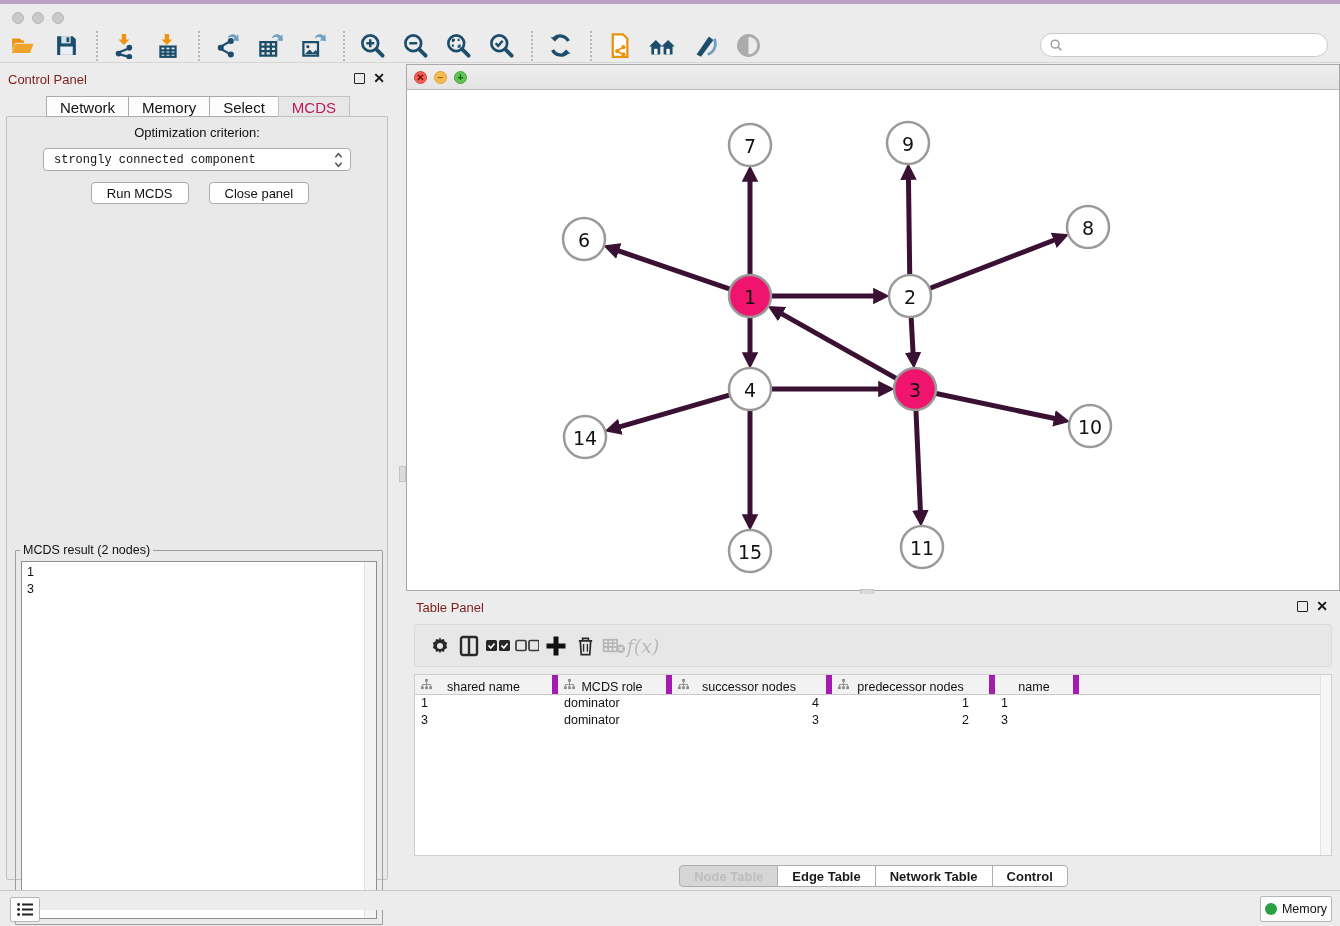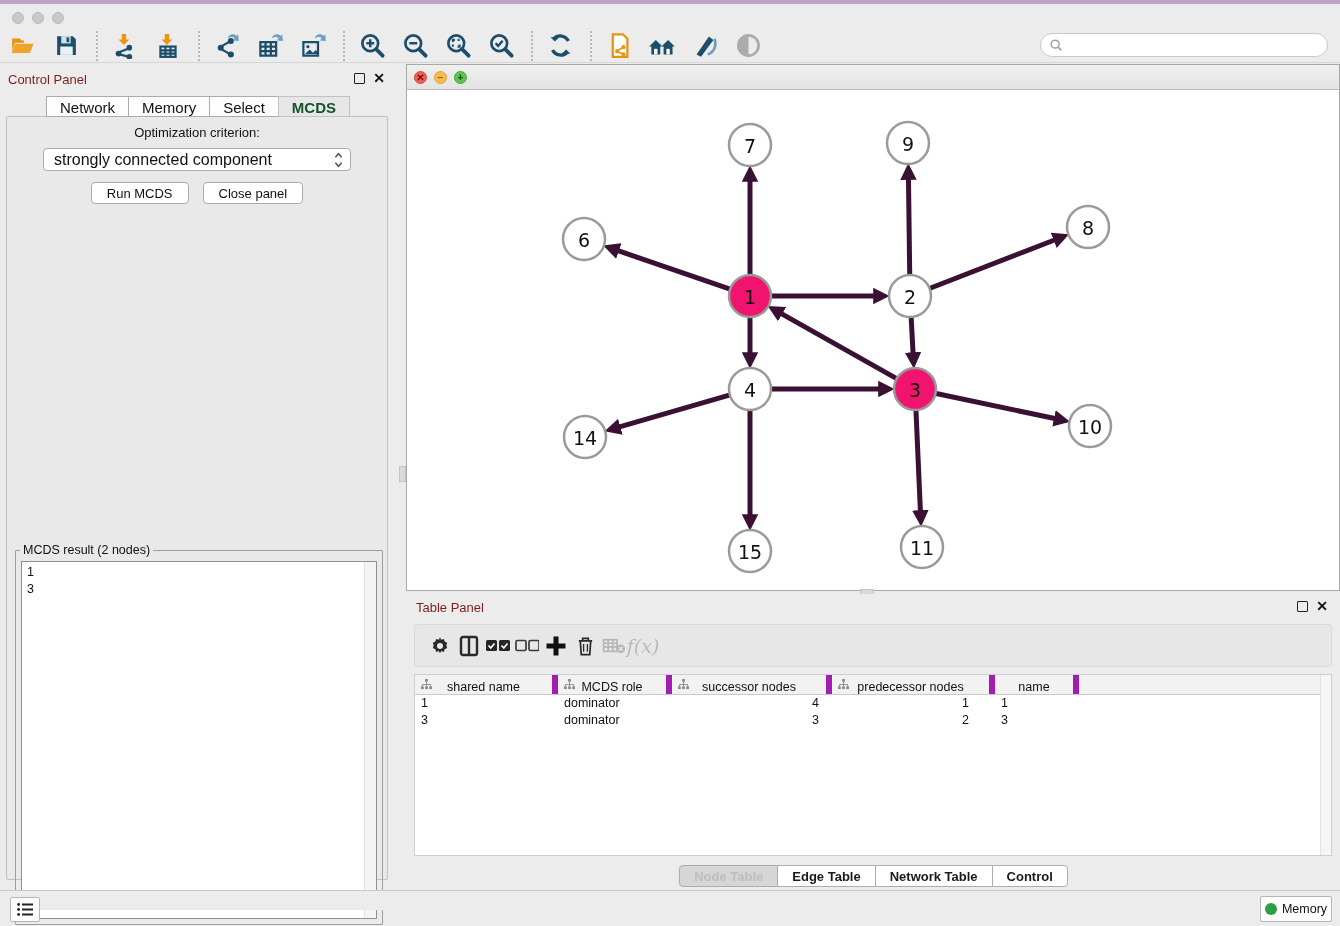--- a/index.html
+++ b/index.html
@@ -25,32 +25,32 @@
   .cpanel { position:absolute; left:0; top:66px; width:395px; height:822px; background:#ECECEC; }
   .panel-head { position:relative; height:26px; }
   .panel-head .ptitle { position:absolute; left:8px; top:6px; font-size:13px; color:#7f1d1d; }
   .float-ico { position:absolute; top:7px; width:11px; height:11px; border:1.6px solid #222; border-radius:1px; }
   .close-ico { position:absolute; top:4px; font-size:14px; font-weight:bold; color:#111; line-height:16px; }
   .cpanel .float-ico { right:30px; } .cpanel .close-ico { right:10px; }
 
   .cp-tabs { position:absolute; left:0; top:30px; width:100%; display:flex; justify-content:center; z-index:3; }
   .cp-tab { height:21px; padding:2px 13px; font-size:15px; background:#FDFDFD; border:1px solid #ABABAB;
             margin-right:-1px; color:#111; border-radius:0; }
-  .cp-tab.sel { background:#E7E7E7; color:#14532d; border-color:#C2C2C2;font-weight:bold; }
+  .cp-tab.sel { background:#E7E7E7; color:#be185d; border-color:#C2C2C2; }
 
   .cp-body { position:absolute; left:6px; top:50px; width:382px; height:764px; background:#E9E9E9;
              border:1px solid #C0C0C0; border-radius:2px; }
   .opt-label { text-align:center; margin-top:8px; font-size:13px; color:#111; }
   .dropdown { position:relative; margin:8px auto 0; width:308px; height:23px; background:#FFF;
-              border:1px solid #ABABAB; border-radius:4px; font-size:16px; display:flex; align-items:center;
-              padding-left:10px; color:#111; }
+              border:1px solid #ABABAB; border-radius:4px; font-size:12px; display:flex; align-items:center;
+              padding-left:10px; color:#111;font-family:Liberation Mono, monospace; }
   .dd-arrows { position:absolute; right:7px; top:2px; display:flex; flex-direction:column; }
   .btnrow { display:flex; justify-content:center; gap:14px; margin-top:11px; }
   .btn { height:22px; background:#FFF; border:1px solid #ABABAB; border-radius:4px; font-size:13px;
-         padding:0 15px; color:#111; font-family:"Liberation Sans",sans-serif; }
+         padding:0 15px; color:#111; font-family:"Liberation Sans",sans-serif;margin-left:6px; }
 
   .result-fs { position:absolute; left:8px; top:426px; width:368px; height:382px; border:1px solid #9E9E9E;
                border-radius:1px; }
   .result-fs legend { font-size:12.5px; color:#111; margin-left:4px; padding:0 3px; }
   .result-box { position:absolute; left:5px; top:4px; width:356px; height:358px; background:#FFF;
                 border:1px solid #8F8F8F; font-size:12.5px; color:#111; padding:2px 5px; line-height:17px; }
   .result-sb { position:absolute; right:0; top:0; width:12px; height:100%; background:#F4F4F4; border-left:1px solid #E2E2E2; }
 
   
   .netwin { position:absolute; left:406px; top:64px; width:934px; height:527px; background:#FFF;

